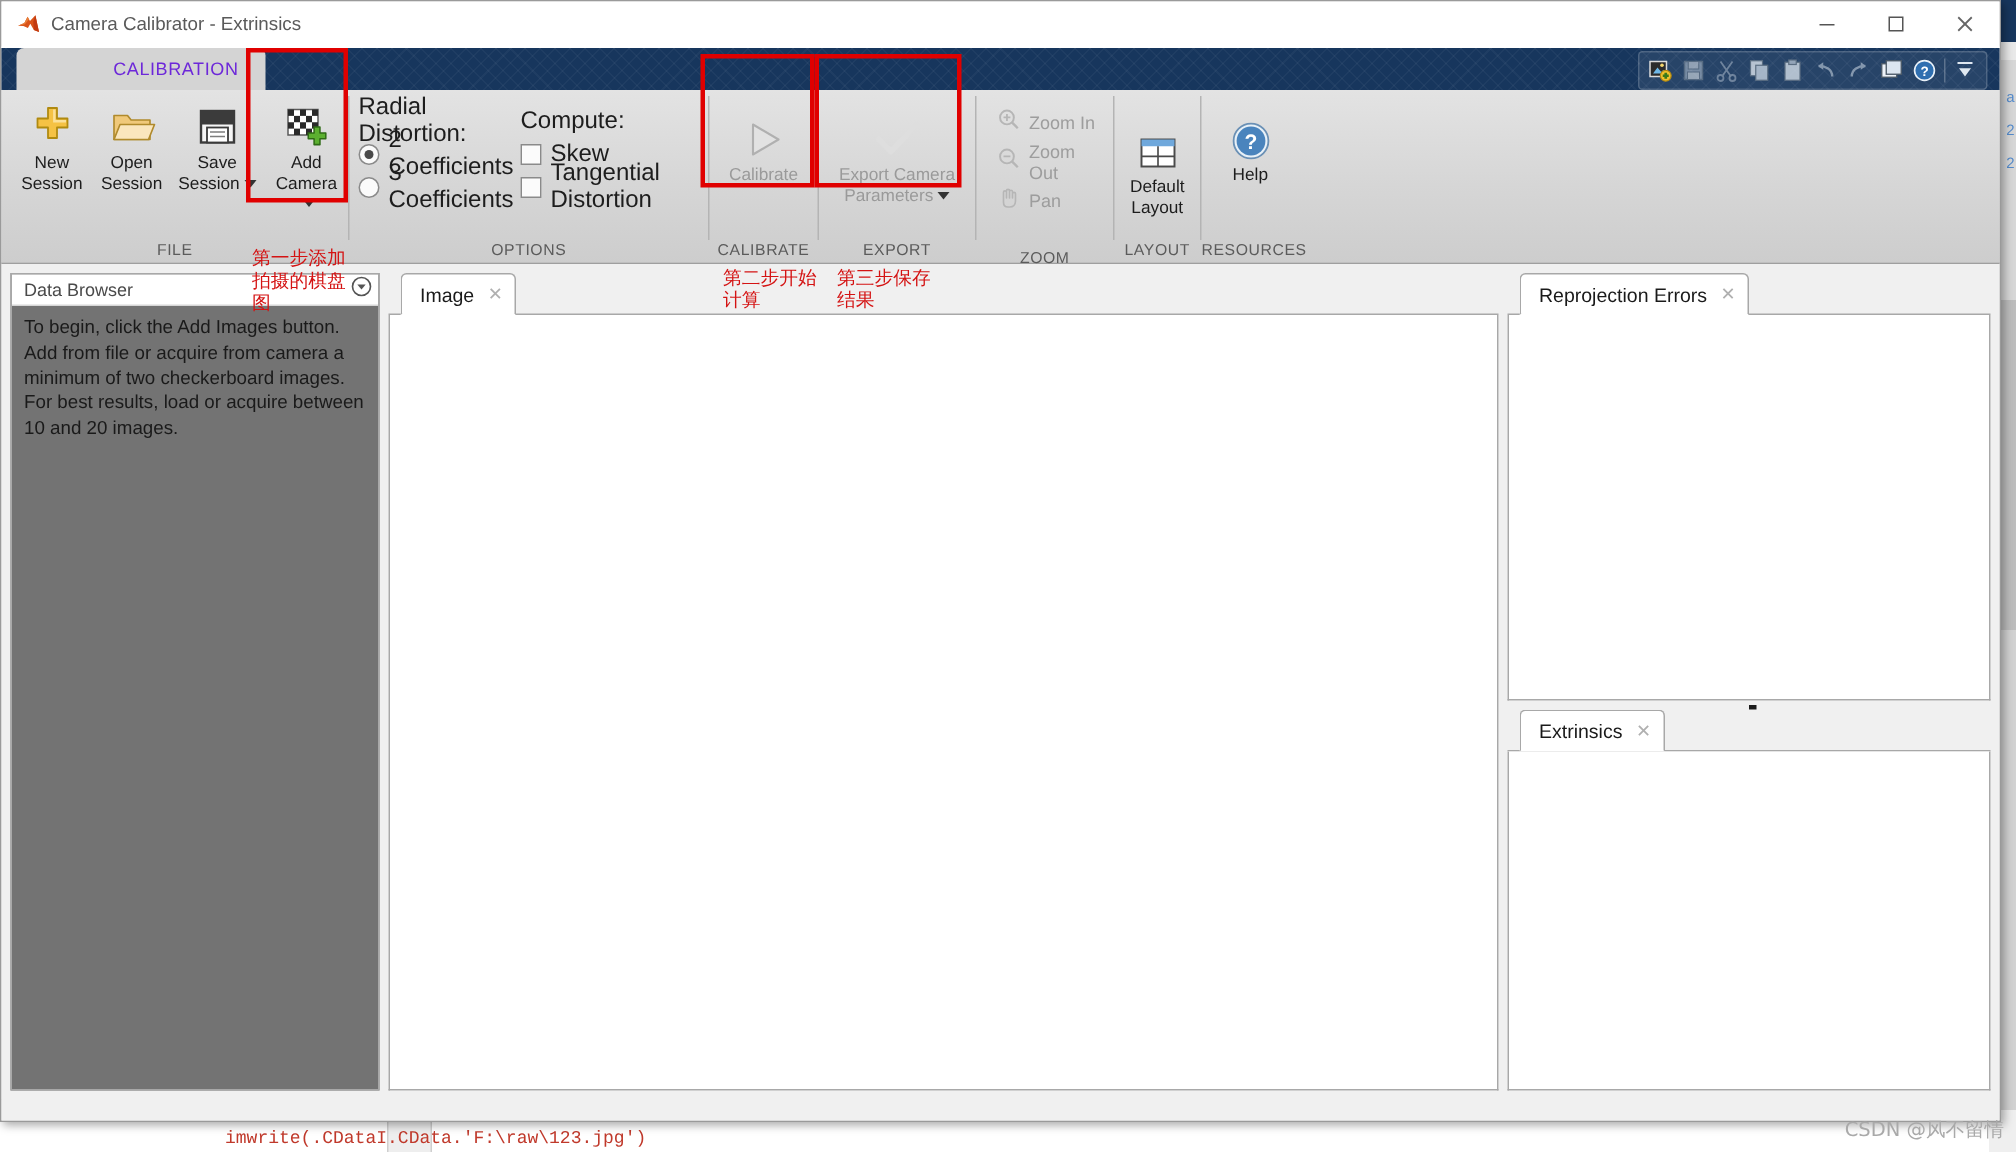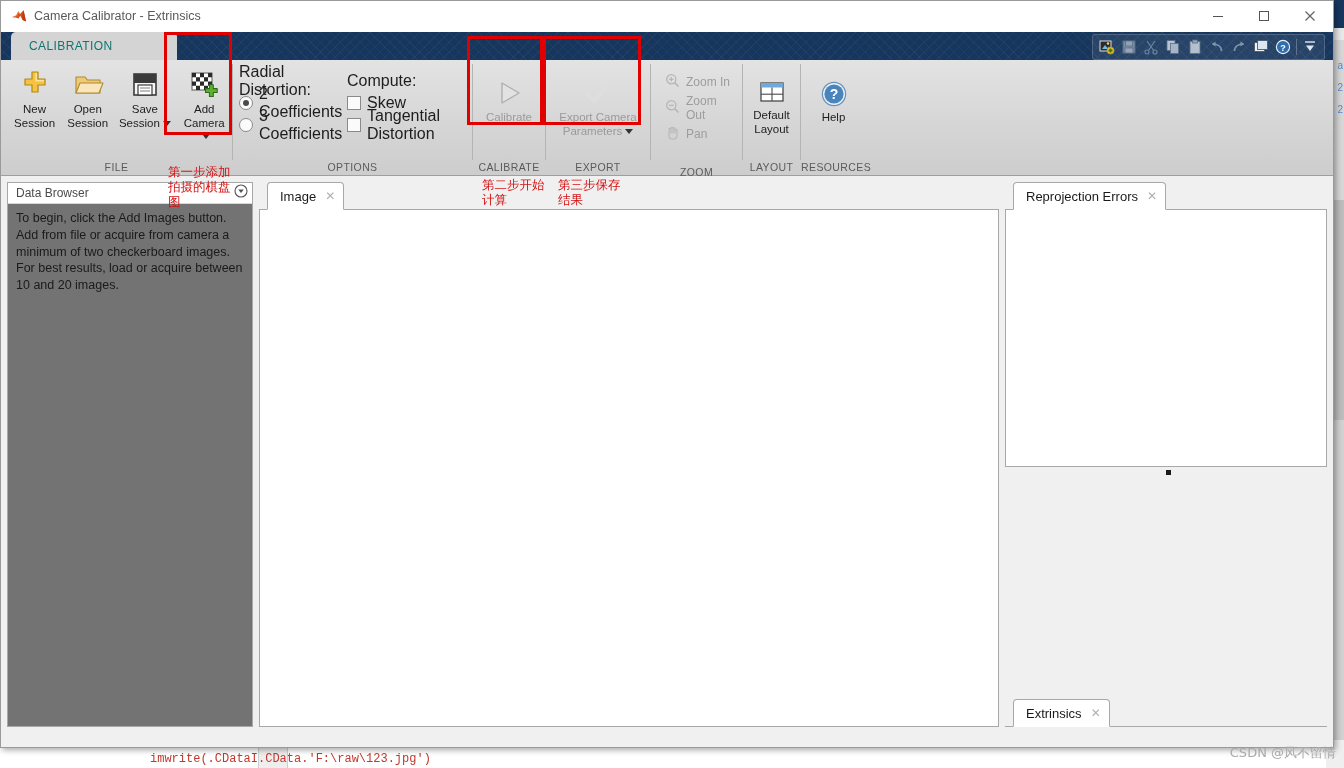--- a/index.html
+++ b/index.html
@@ -54,22 +54,22 @@
   }
   .tabstrip::after{
     content:"";position:absolute;inset:0;
     background-image:repeating-linear-gradient(45deg,rgba(255,255,255,.035) 0 1px,transparent 1px 7px),
                      repeating-linear-gradient(-45deg,rgba(255,255,255,.035) 0 1px,transparent 1px 7px);
     pointer-events:none;
   }
   .ribbon-tab{
     margin-left:10px;height:28px;min-width:130px;padding:0 18px;
     background:#d4d4d4;border-radius:5px 5px 0 0;
-    display:flex;align-items:center;justify-content:flex-start;
-    font-size:12px;color:#0f766e;letter-spacing:.4px;position:relative;z-index:2;
+    display:flex;align-items:center;justify-content:flex-end;
+    font-size:12px;color:#6d28d9;letter-spacing:.4px;position:relative;z-index:2;
   }
   .qat{
     position:absolute;right:8px;top:2px;height:24px;display:flex;align-items:center;
     background:rgba(255,255,255,.07);border:1px solid rgba(255,255,255,.18);
     border-radius:3px;padding:0 3px;z-index:3;
   }
   .qat-btn{width:22px;height:20px;display:flex;align-items:center;justify-content:center;}
   .qat-sep{width:1px;height:16px;background:rgba(255,255,255,.25);margin:0 2px;}
 
   
@@ -112,21 +112,21 @@
 
   .dbrowser{width:244px;flex:0 0 244px;display:flex;flex-direction:column;}
   .db-head{height:20px;display:flex;align-items:center;padding:0 4px 0 8px;
     border-bottom:1px solid #d7d7d7;background:#ffffff;}
   .db-title{font-size:12px;color:#4a4a4a;flex:1;}
   .db-body{flex:1;padding:6px 8px;font-size:12.5px;color:#1a1a1a;line-height:16.8px;}
 
   .centerpane{flex:1;display:flex;flex-direction:column;min-width:0;}
   .rightcol{width:322px;flex:0 0 322px;display:flex;flex-direction:column;gap:6px;}
   .rp-top{height:285px;flex:0 0 285px;display:flex;flex-direction:column;}
-  .rp-bot{flex:1;display:flex;flex-direction:row;align-items:flex-end;}
+  .rp-bot{flex:1;display:flex;flex-direction:column;}
 
   .tabbar{height:27px;background:#f0f0f0;border-bottom:1px solid #a8a8a8;display:flex;align-items:flex-end;padding-left:8px;position:relative;}
   .doctab{
     height:26px;background:#ffffff;border:1px solid #a8a8a8;border-bottom:1px solid #ffffff;
     border-radius:4px 4px 0 0;display:flex;align-items:center;gap:9px;padding:0 8px 0 12px;
     font-size:13px;color:#1a1a1a;position:relative;top:1px;
   }
   .tabclose{color:#b0b0b0;font-size:12px;line-height:1;}
   .pane-canvas{flex:1;background:#ffffff;}
   .split-handle{position:absolute;width:5px;height:5px;background:#1a1a1a;left:50%;top:-3px;}
@@ -404,21 +404,21 @@
               </svg>
           </span>
           <span class="lbl">Pan</span>
         </div>
       </div>
       <div class="rgroup-label">ZOOM</div>
     </div>
     <div class="rgroup-sep"></div>
 
     <div class="rgroup" style="width:57px;">
-      <div class="rgroup-body" style="justify-content:center;padding-top:8px;">
+      <div class="rgroup-body" style="justify-content:center;padding-top:18px;">
         <div class="bigbtn" style="width:55px;">
           <div class="ico">
             <svg width="30" height="26" viewBox="0 0 30 26">
                 <rect x="4" y="3" width="22" height="18" fill="#ffffff" stroke="#4a4a4a" stroke-width="1.3"></rect>
                 <rect x="4" y="3" width="22" height="4.5" fill="#6fa8dc"></rect>
                 <line x1="15" y1="7.5" x2="15" y2="21" stroke="#4a4a4a" stroke-width="1.1"></line>
                 <line x1="4" y1="14.2" x2="26" y2="14.2" stroke="#4a4a4a" stroke-width="1.1"></line>
               </svg>
           </div>
           <div class="lbl"><span>Default</span><br><span>Layout</span></div>

